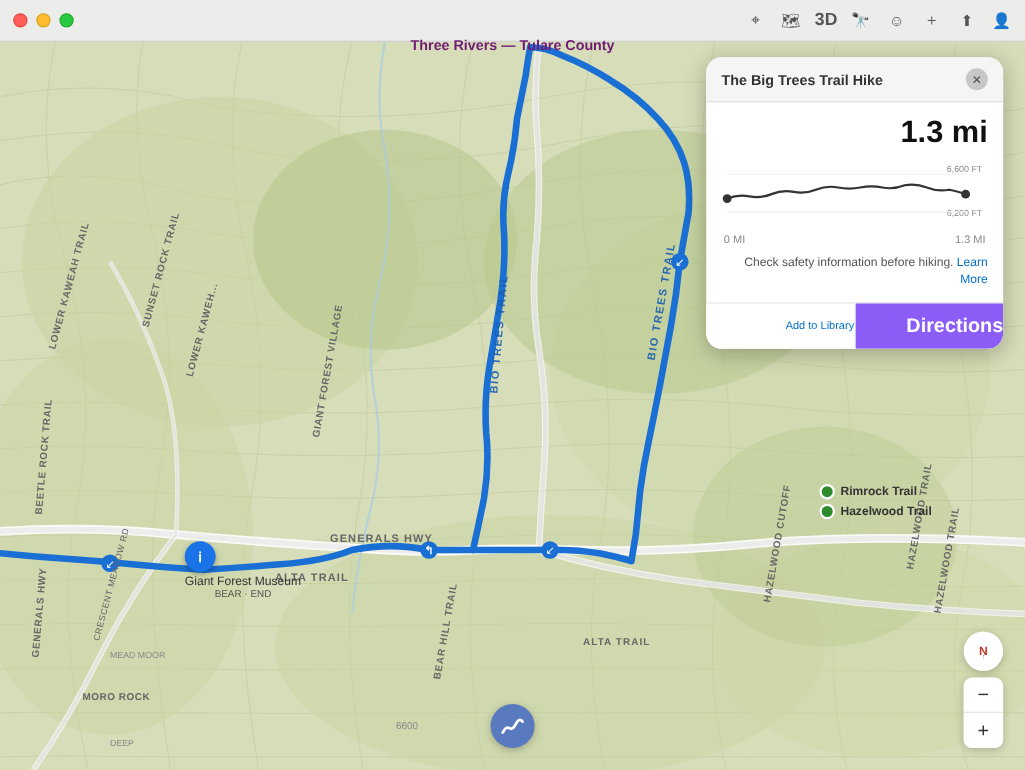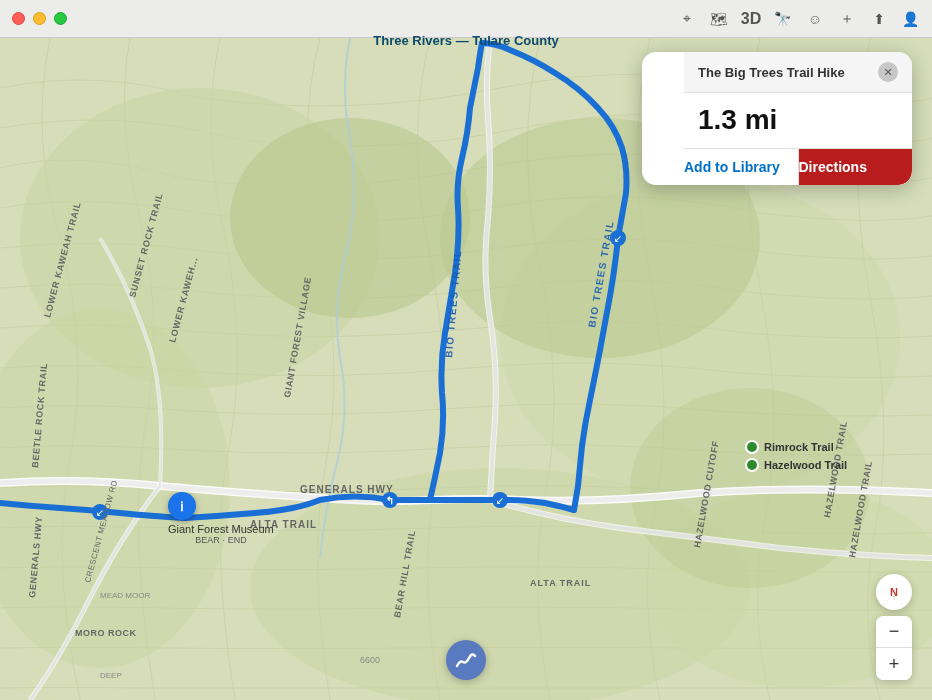--- a/index.html
+++ b/index.html
@@ -31,21 +31,21 @@
       display: flex; gap: 8px; align-items: center;
     }
     .traffic-light {
       width: 13px; height: 13px; border-radius: 50%;
     }
     .tl-red { background: #ff5f57; border: 1px solid #e0443e; }
     .tl-yellow { background: #febc2e; border: 1px solid #d4a017; }
     .tl-green { background: #28c840; border: 1px solid #1aab29; }
     #window-title {
       position: absolute; left: 50%; transform: translateX(-50%);
-      font-size: 13px; font-weight: 600; color: #0c4a6e; margin-top: 44px;
+      font-size: 13px; font-weight: 600; color: #701a75; margin-top: 44px;
     }
     #toolbar-icons {
       display: flex; gap: 14px; align-items: center;
     }
     .toolbar-icon {
       width: 18px; height: 18px; color: #555;
       display: flex; align-items: center; justify-content: center;
       font-size: 14px; cursor: pointer;
     }
 
@@ -64,21 +64,20 @@
     #info-card {
       position: absolute;
       top: 52px;
       right: 20px;
       width: 270px;
       background: white;
       border-radius: 14px;
       box-shadow: 0 4px 20px rgba(0,0,0,0.25);
       overflow: hidden;
       z-index: 200;
-      padding-left: 42px;
     }
     #card-header {
       background: #f5f5f5;
       padding: 10px 14px 10px 14px;
       display: flex;
       align-items: center;
       justify-content: space-between;
       border-bottom: 1px solid #e0e0e0;
     }
     #card-title {
@@ -90,20 +89,21 @@
       width: 20px; height: 20px;
       background: #c7c7c7;
       border-radius: 50%;
       display: flex; align-items: center; justify-content: center;
       cursor: pointer;
       font-size: 11px;
       color: #555;
     }
     #card-body {
       padding: 12px 14px 0 14px;
+      text-align: right;
     }
     #distance {
       font-size: 28px;
       font-weight: 700;
       color: #111;
       line-height: 1.1;
     }
     #stats {
       font-size: 12px;
       color: #555;
@@ -145,36 +145,36 @@
       display: flex;
       margin: 12px 0 0 0;
       border-top: 1px solid #e0e0e0;
     }
     #add-to-library-btn {
       flex: 1;
       padding: 10px 0;
       background: white;
       border: none;
       border-right: 1px solid #e0e0e0;
-      font-size: 14px;
-      font-weight: 700;
+      font-size: 10px;
+      font-weight: 400;
       color: #0070c9;
       cursor: pointer;
-      text-align: left;
+      text-align: right;
     }
     #directions-btn {
       flex: 1;
       padding: 10px 0;
-      background: #b91c1c;
+      background: #8b5cf6;
       border: none;
-      font-size: 14px;
+      font-size: 18px;
       font-weight: 600;
       color: white;
       cursor: pointer;
-      text-align: left;
+      text-align: right;
       border-radius: 0 0 14px 0;
     }
 
     
     #map-controls {
       position: absolute;
       bottom: 20px;
       right: 20px;
       display: flex;
       flex-direction: column;
@@ -452,21 +452,45 @@
   </div>
 
   <div id="info-card">
     <div id="card-header">
       <span id="card-title">The Big Trees Trail Hike</span>
       <div id="close-btn">✕</div>
     </div>
     <div id="card-body">
       <div id="distance">1.3 mi</div>
 
-
+      <div id="elevation-chart">
+        <svg id="chart-svg" viewBox="0 0 240 55" xmlns="http://www.w3.org/2000/svg">
+
+          <text x="235" y="8" text-anchor="end" font-size="8" fill="#888">6,600 FT</text>
+          <text x="235" y="48" text-anchor="end" font-size="8" fill="#888">6,200 FT</text>
+
+          <line x1="5" y1="10" x2="220" y2="10" stroke="#eee" stroke-width="1"></line>
+          <line x1="5" y1="44" x2="220" y2="44" stroke="#eee" stroke-width="1"></line>
+
+          <path d="M5,32 Q15,28 25,30 Q35,32 45,28 Q55,24 65,26 Q75,28 85,24 Q95,20 105,22 Q115,24 125,22 Q135,20 145,22 Q155,24 165,20 Q175,18 185,22 Q195,26 205,24 Q215,26 220,28" stroke="#333" stroke-width="2" fill="none" stroke-linecap="round"></path>
+
+          <circle cx="5" cy="32" r="4" fill="#333"></circle>
+          <circle cx="220" cy="28" r="4" fill="#333"></circle>
+        </svg>
+
+        <div id="chart-labels-x">
+          <span>0 MI</span>
+          <span>1.3 MI</span>
+        </div>
+      </div>
+
+      <div id="safety-notice">
+        <span>Check safety information before hiking.</span>
+        <a>Learn More</a>
+      </div>
     </div>
 
     <div id="card-actions">
       <button id="add-to-library-btn">Add to Library</button>
       <button id="directions-btn">Directions</button>
     </div>
   </div>
 
   <div id="trail-icon">
     <svg width="24" height="24" viewBox="0 0 24 24" fill="none" xmlns="http://www.w3.org/2000/svg">

